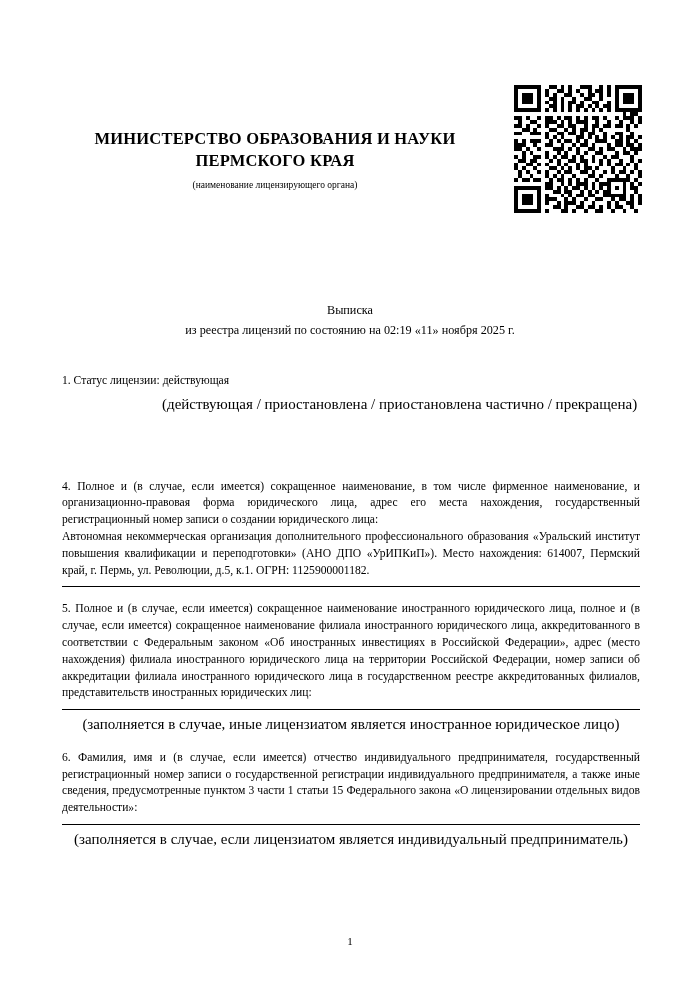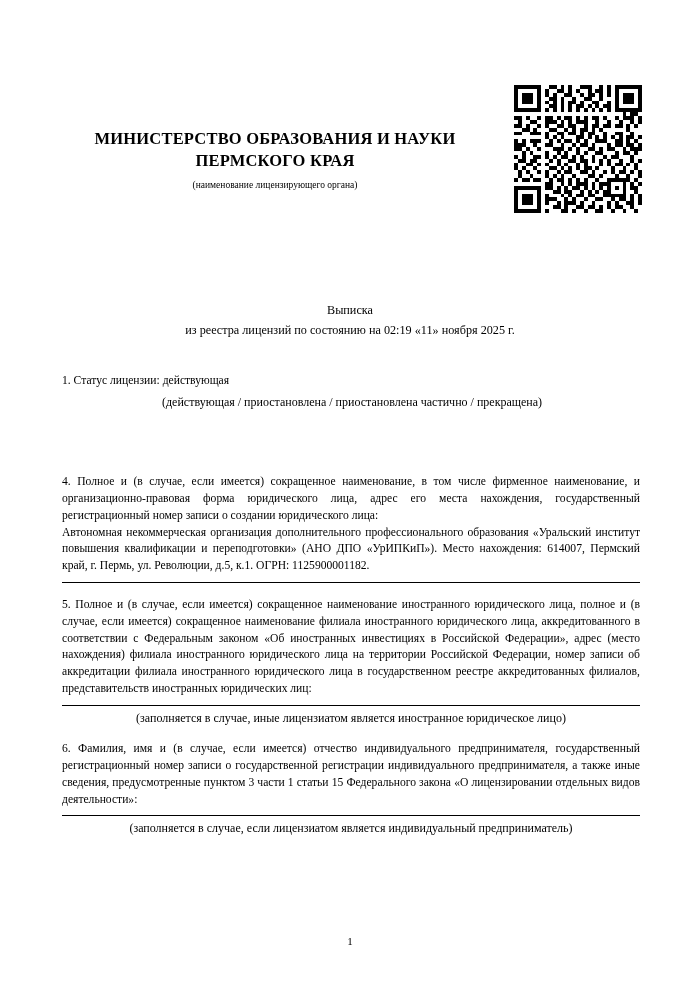--- a/index.html
+++ b/index.html
@@ -75,21 +75,21 @@
   .item p {
     margin: 0;
     text-align: justify;
     text-justify: inter-word;
   }
   .spacer-lg { height: 21px; }
   .spacer-md { height: 14px; }
 
   .sub-caption {
     text-align: center;
-    font-size: 12px;
+    font-size: 15px;
     margin-top: 4px;
   }
   .sub-caption.indent-left {
     text-align: left;
     padding-left: 100px;
   }
   .rule {
     border: none;
     border-top: 1px solid #000;
     margin: 7px 0 0 0;

